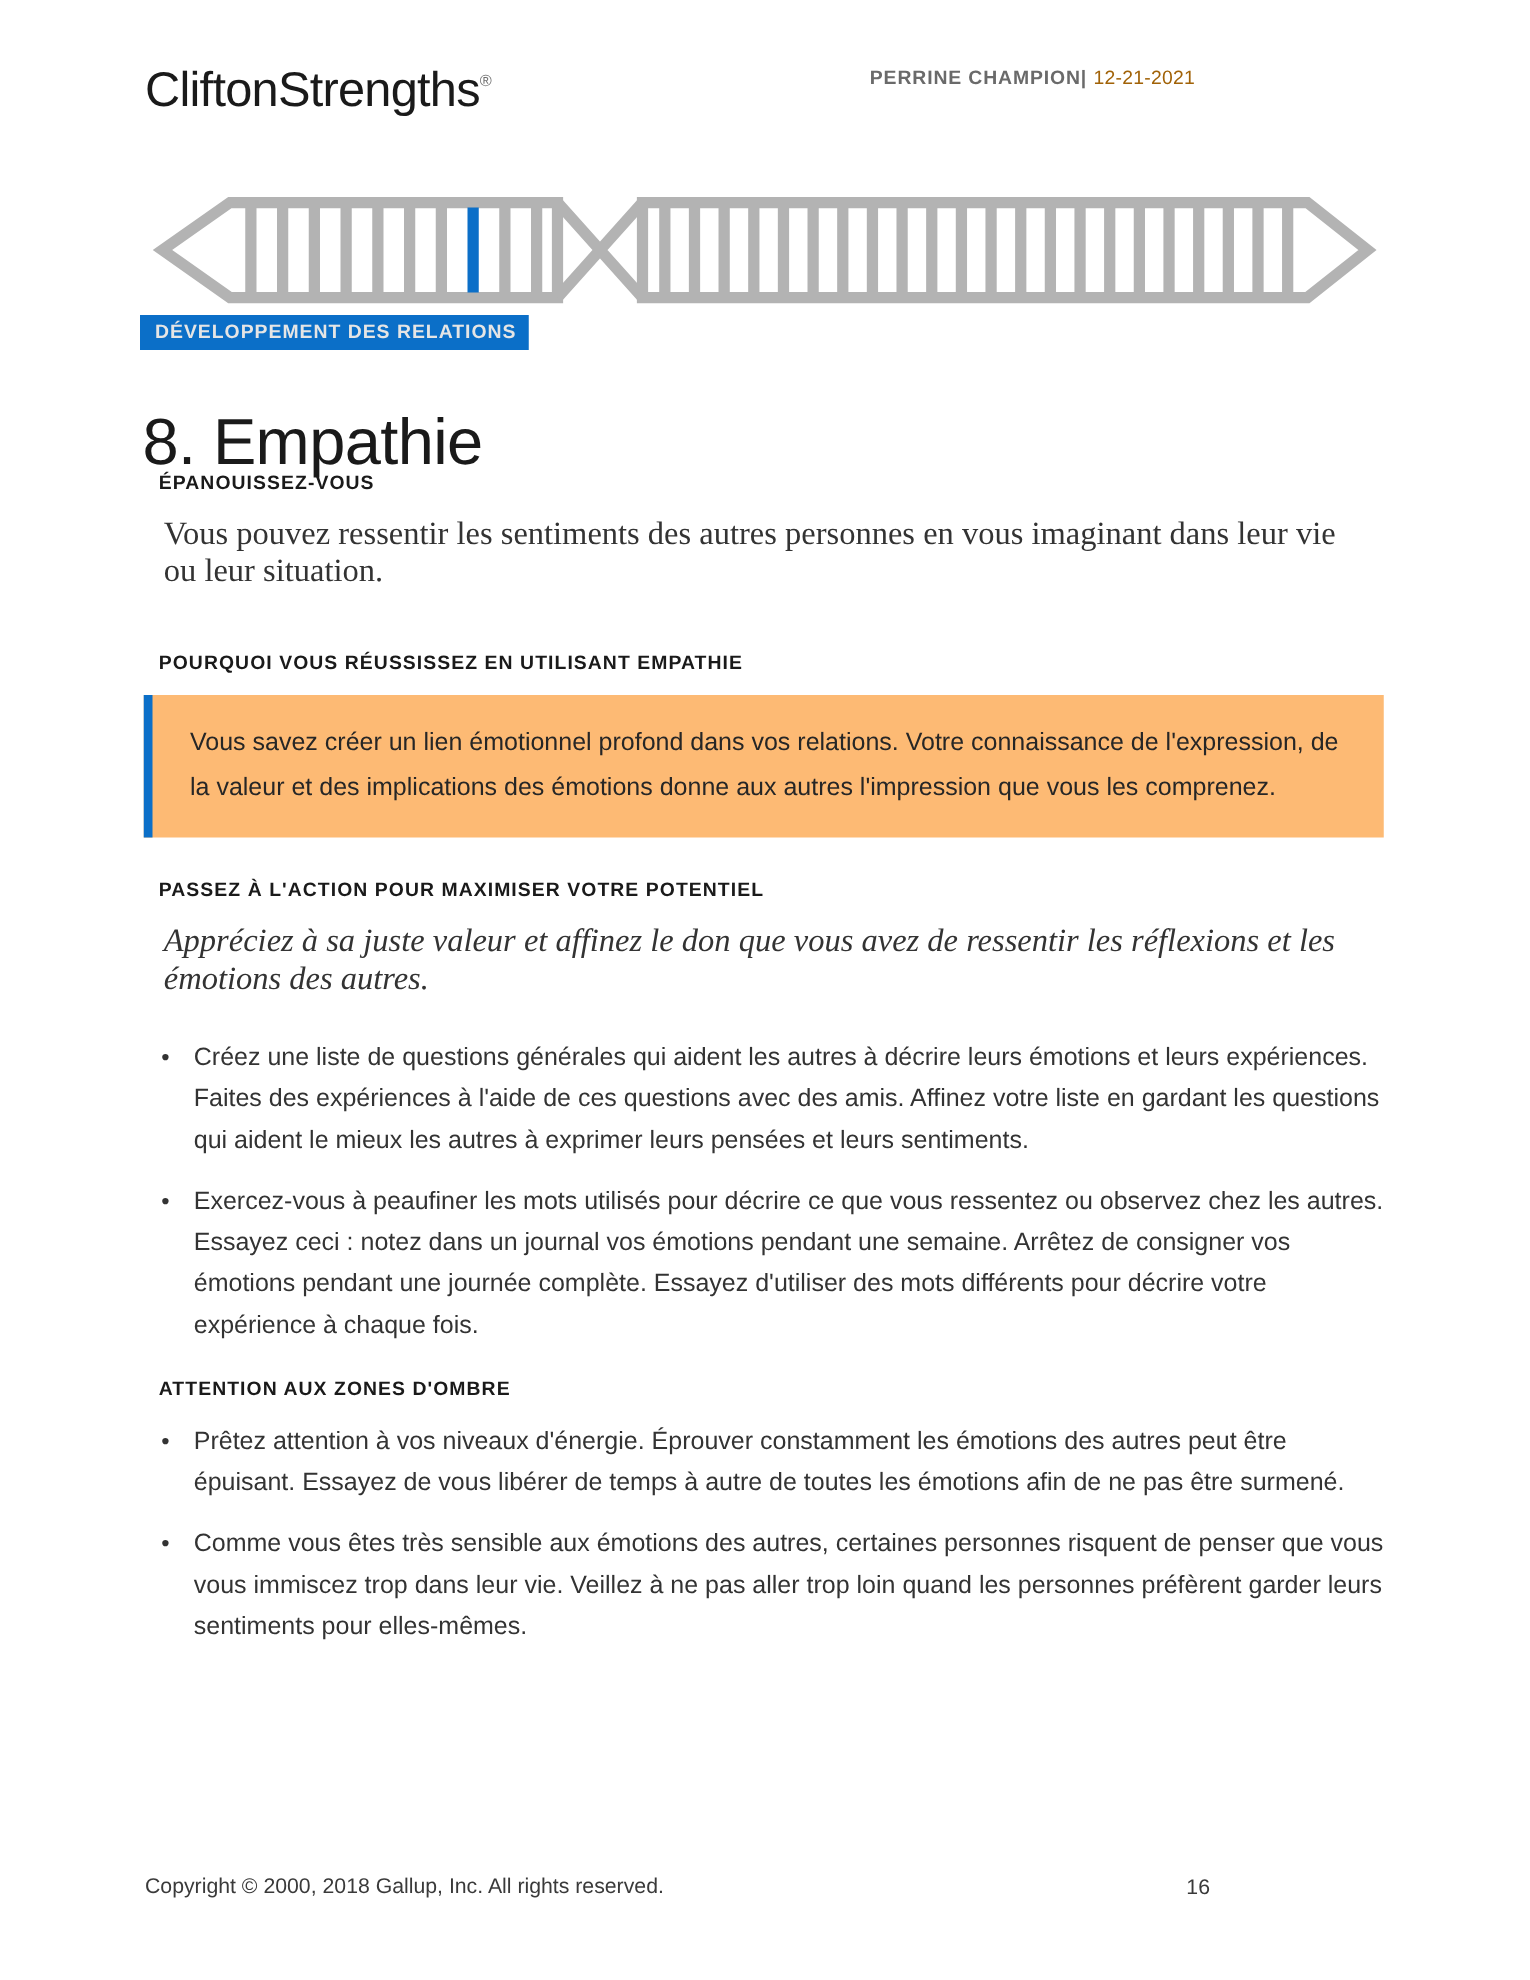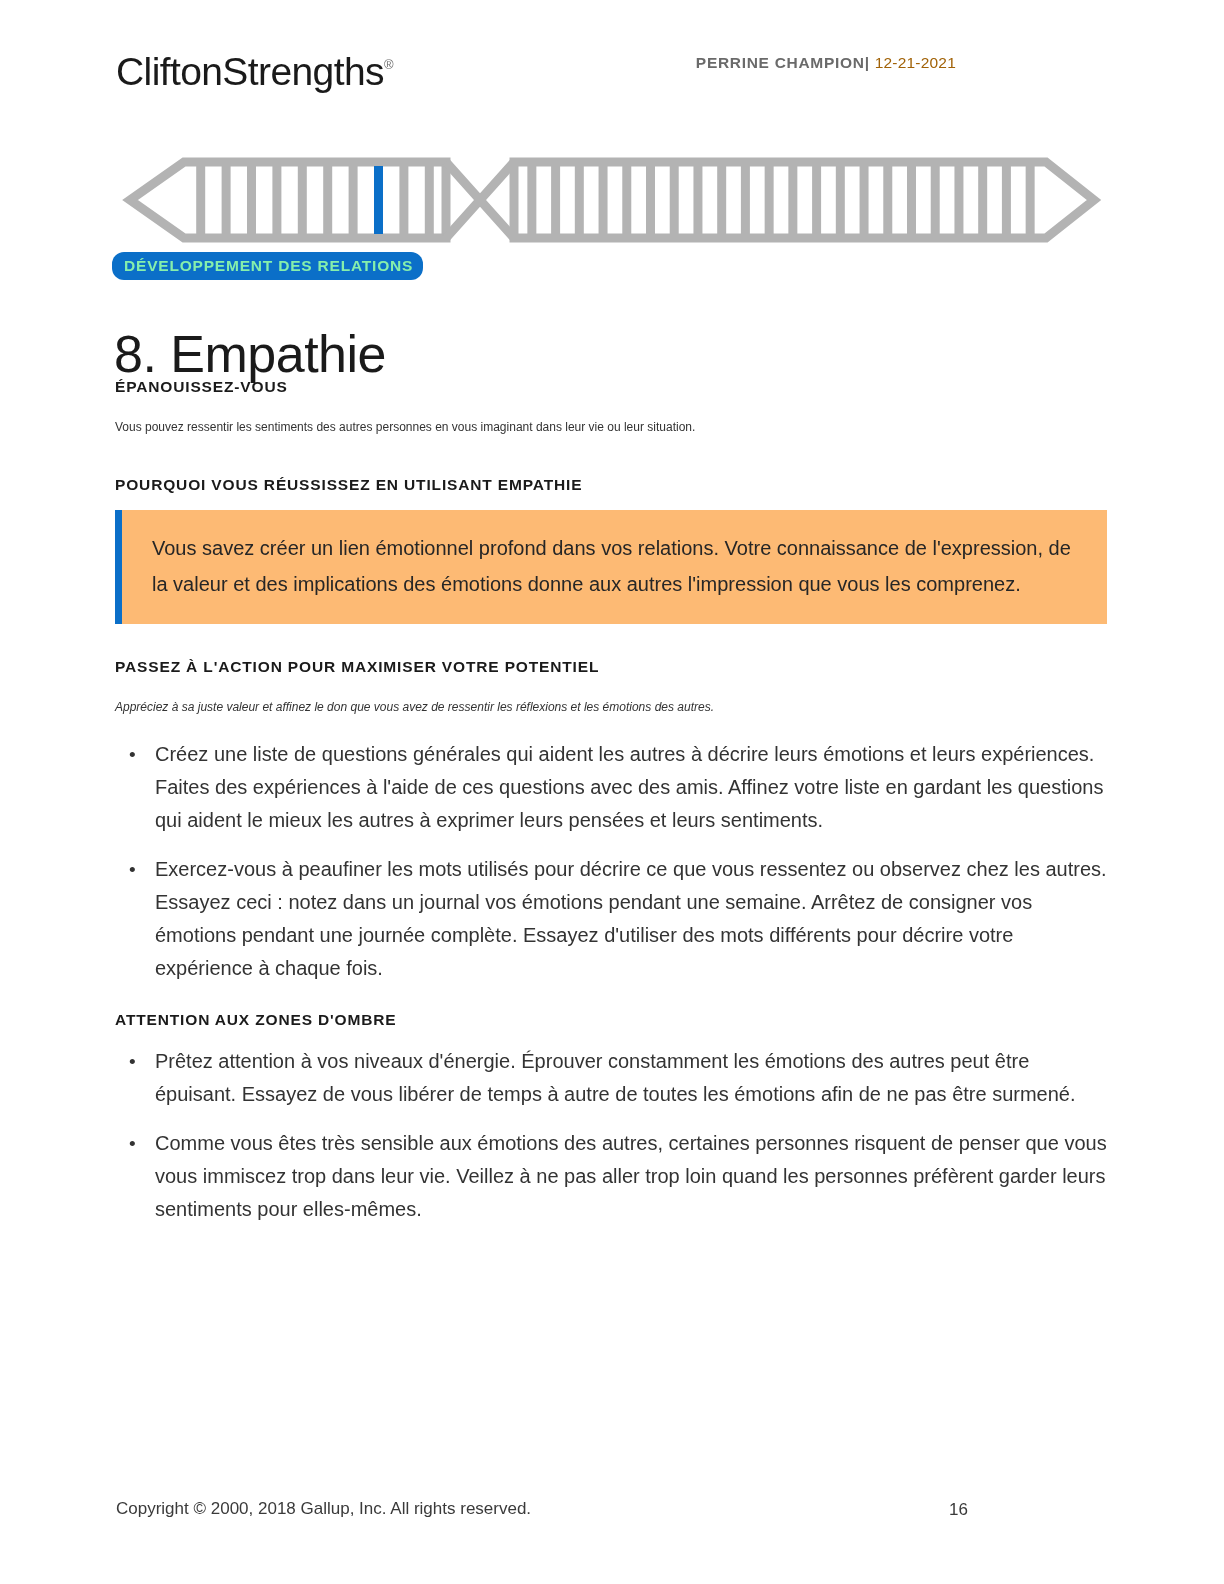--- a/index.html
+++ b/index.html
@@ -76,28 +76,27 @@
     height: 104px;
   }
   .ribbon svg { display: block; }
 
   
   .badge {
     position: absolute;
     left: 112px;
     top: 252px;
     background: #0b6fc8;
-    color: #86efac;
+    color: #e5e5e5;
     font-size: 15.5px;
     font-weight: bold;
     letter-spacing: 0.8px;
     padding: 6px 10px 7px 12px;
     line-height: 15px;
     white-space: nowrap;
-    border-radius: 12px;
   }
 
   
   .title {
     position: absolute;
     left: 114px;
     top: 288px;
     font-size: 52px;
     font-weight: 400;
     letter-spacing: -0.5px;
@@ -110,29 +109,30 @@
     position: absolute;
     left: 115px;
     top: 378px;
     width: 992px;
   }
   .sec-head {
     font-size: 15.5px;
     font-weight: bold;
     letter-spacing: 0.85px;
     color: #1a1a1a;
-    margin: 0 0 16px 0;
+    margin: 0 0 16px 12px;
     line-height: 18px;
   }
   .para {
-    font-size: 12px;
+    font-size: 26px;
     line-height: 30px;
     color: #333333;
-    margin: 0;
+    margin: 16px;
     font-weight: 400;
+    font-family: Liberation Serif, serif;
   }
   .para.italic { font-style: italic; }
 
   .gap-lg { height: 34px; }
   .gap-md { height: 26px; }
   .gap-sm { height: 16px; }
 
   
   .callout {
     background: #fdba74;

